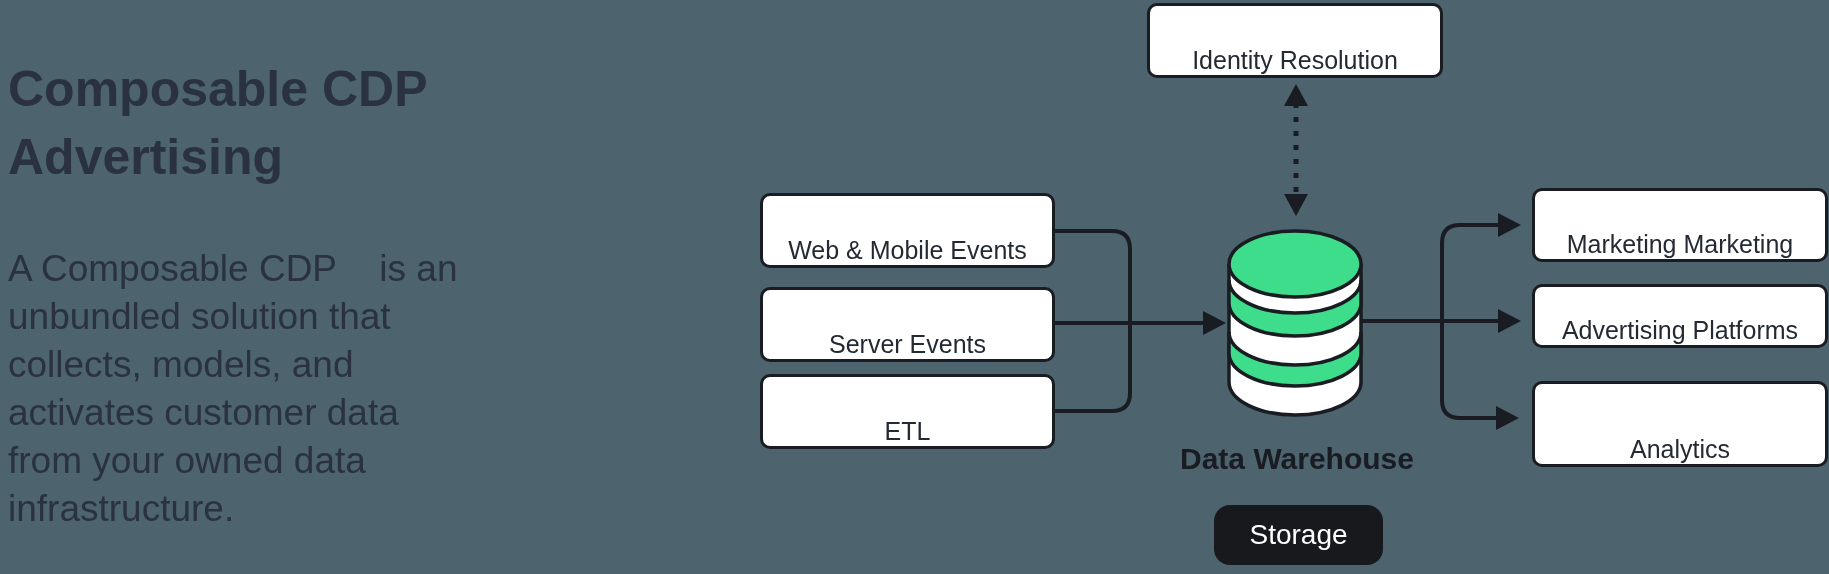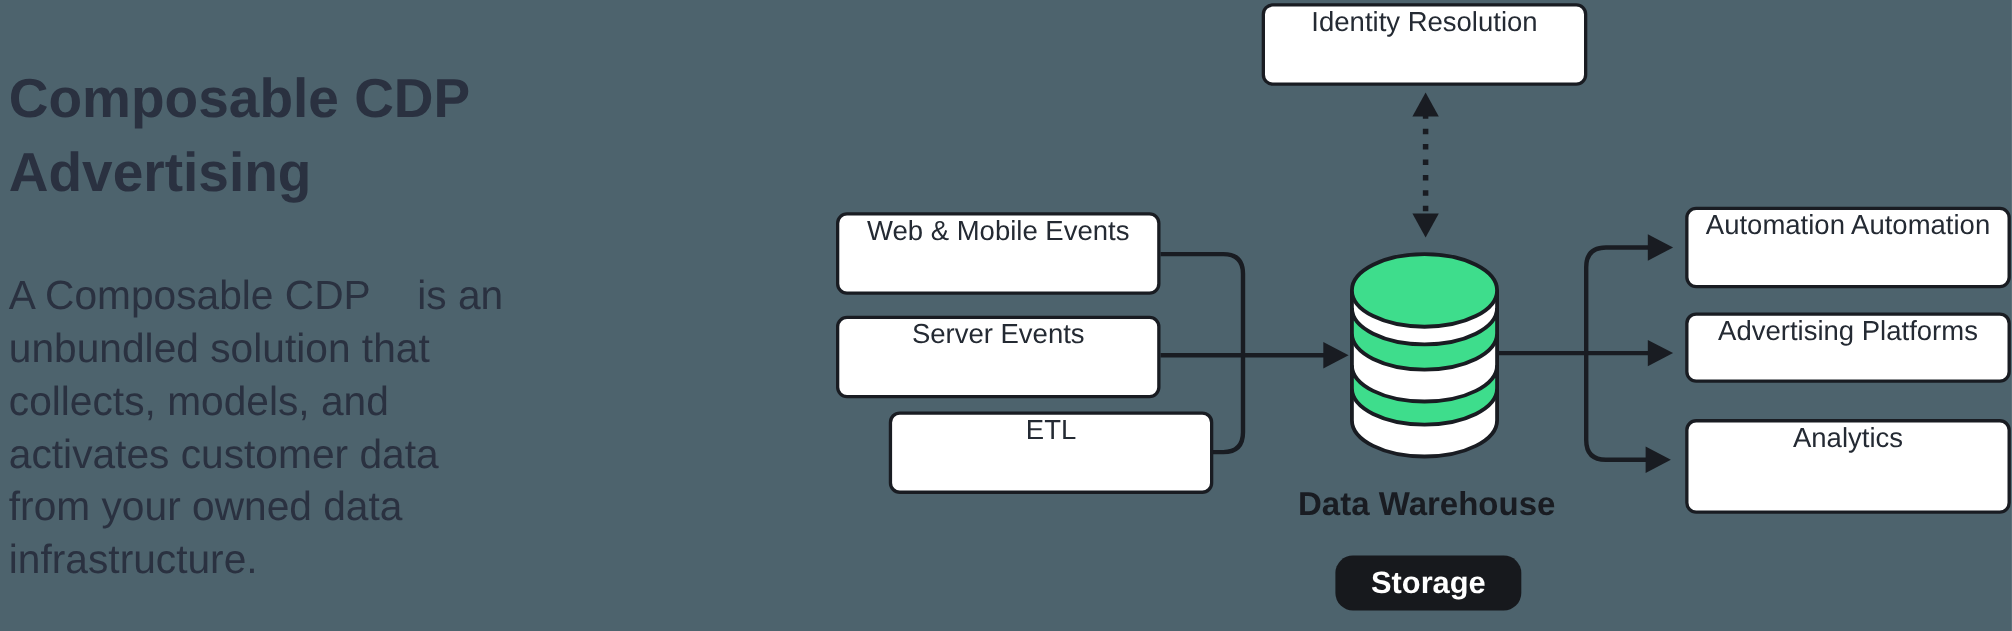--- a/index.html
+++ b/index.html
@@ -30,48 +30,48 @@
 
   
   .connector-layer { position: absolute; left: 0; top: 0; pointer-events: none; }
 
   .node {
     position: absolute;
     box-sizing: border-box;
     background: var(--node-bg, #FFFFFF);
     border: 3px solid var(--diagram-ink, #191C22);
     border-radius: 10px;
-    display: flex; align-items: flex-start; justify-content: center;
+    display: flex; align-items: flex-end; justify-content: center;
     font-size: 25px; font-weight: 500;
     color: var(--node-text, #242A33);
   }
   .node-identity    { left: 1147px; top:   3px; width: 296px; height: 75px; }
   .node-web         { left:  760px; top: 193px; width: 295px; height: 75px; }
   .node-server      { left:  760px; top: 287px; width: 295px; height: 75px; }
-  .node-etl         { left:  760px; top: 374px; width: 295px; height: 75px; margin-left: 48px; }
+  .node-etl         { left:  760px; top: 374px; width: 295px; height: 75px; }
   .node-marketing   { left: 1532px; top: 188px; width: 296px; height: 74px; }
   .node-advertising { left: 1532px; top: 284px; width: 296px; height: 64px; }
   .node-analytics   { left: 1532px; top: 381px; width: 296px; height: 86px; }
 
   .cylinder { position: absolute; left: 1227px; top: 229px; }
 
   .warehouse-label {
     position: absolute; left: 1132px; top: 442px; width: 330px;
     text-align: center;
     font-size: 30px; font-weight: 700;
     color: var(--diagram-ink, #191C22);
   }
 
   .storage-btn {
-    position: absolute; left: 1214px; top: 505px; width: 169px; height: 50px;
+    position: absolute; left: 1214px; top: 505px; width: 169px; height: 60px;
     box-sizing: border-box;
     background: var(--storage-bg, #17191D);
     border-radius: 16px;
     display: flex; align-items: center; justify-content: center;
-    font-size: 28px; font-weight: 700;
+    font-size: 28px; font-weight: 400;
     color: var(--storage-text, #FFFFFF);
   }
 
   .connector-layer path   { stroke: var(--diagram-ink, #191C22); fill: none; }
   .connector-layer polygon{ fill: var(--diagram-ink, #191C22); }
 </style>
 </head>
 <body>
 
 <div class="stage">
@@ -114,21 +114,21 @@
     <span>Web &amp; Mobile Events</span>
   </div>
   <div class="node node-server">
     <span>Server Events</span>
   </div>
   <div class="node node-etl">
     <span>ETL</span>
   </div>
 
   <div class="node node-marketing">
-    <span>Automation Automation</span>
+    <span>Marketing Marketing</span>
   </div>
   <div class="node node-advertising">
     <span>Advertising Platforms</span>
   </div>
   <div class="node node-analytics">
     <span>Analytics</span>
   </div>
 
   <svg class="cylinder" width="136" height="190" viewBox="0 0 136 190">
     <path d="M 2 35 L 2 153 A 66 33 0 0 0 134 153 L 134 35" fill="var(--node-bg, #FFFFFF)" stroke="var(--diagram-ink, #191C22)" stroke-width="3.5"></path>

